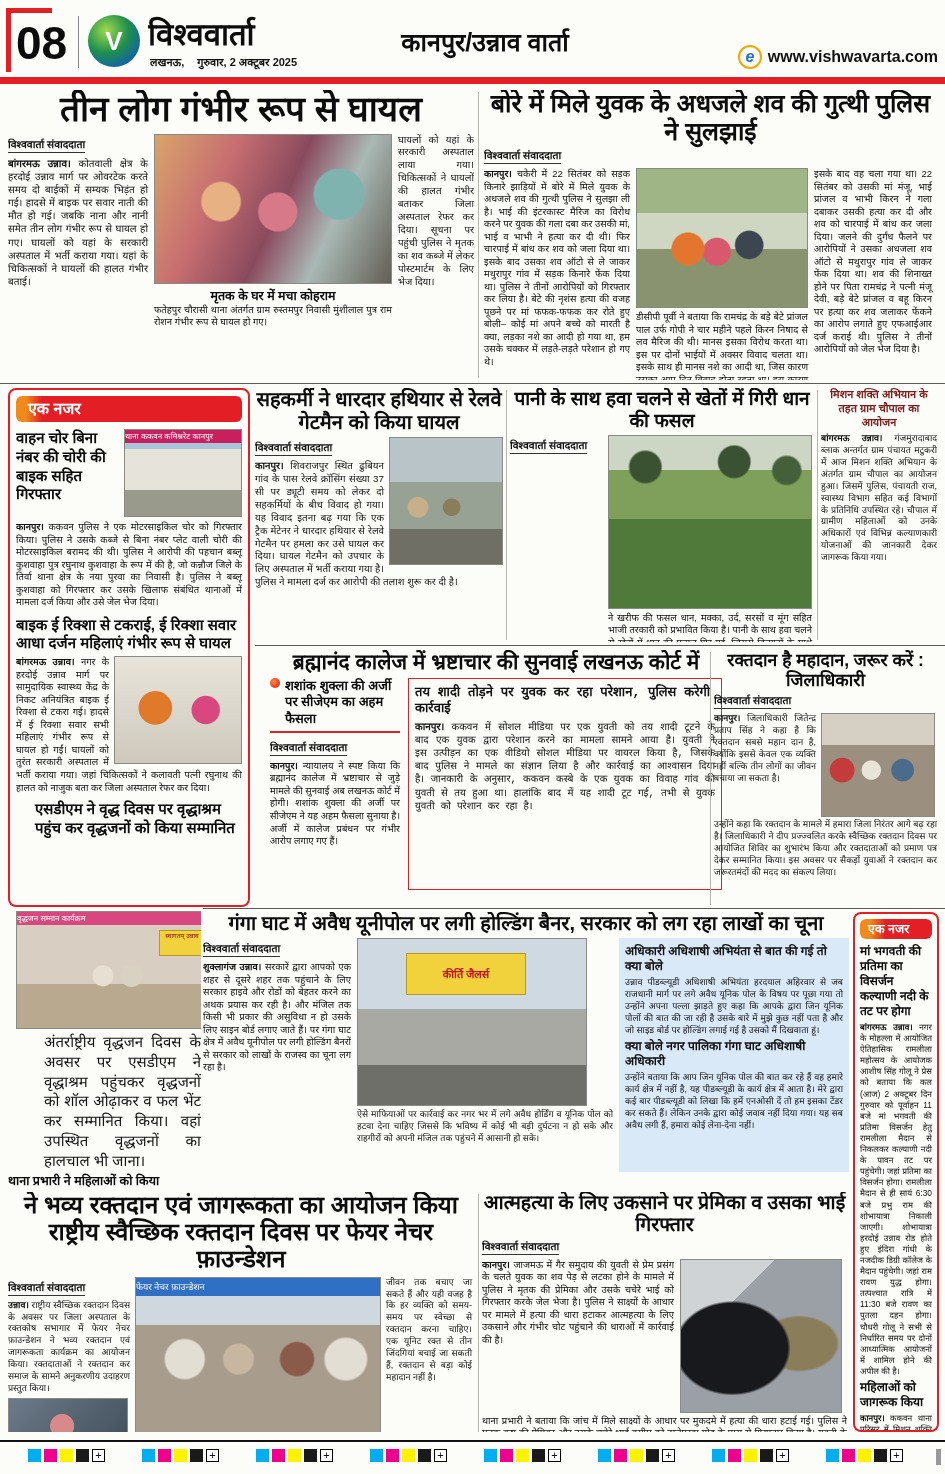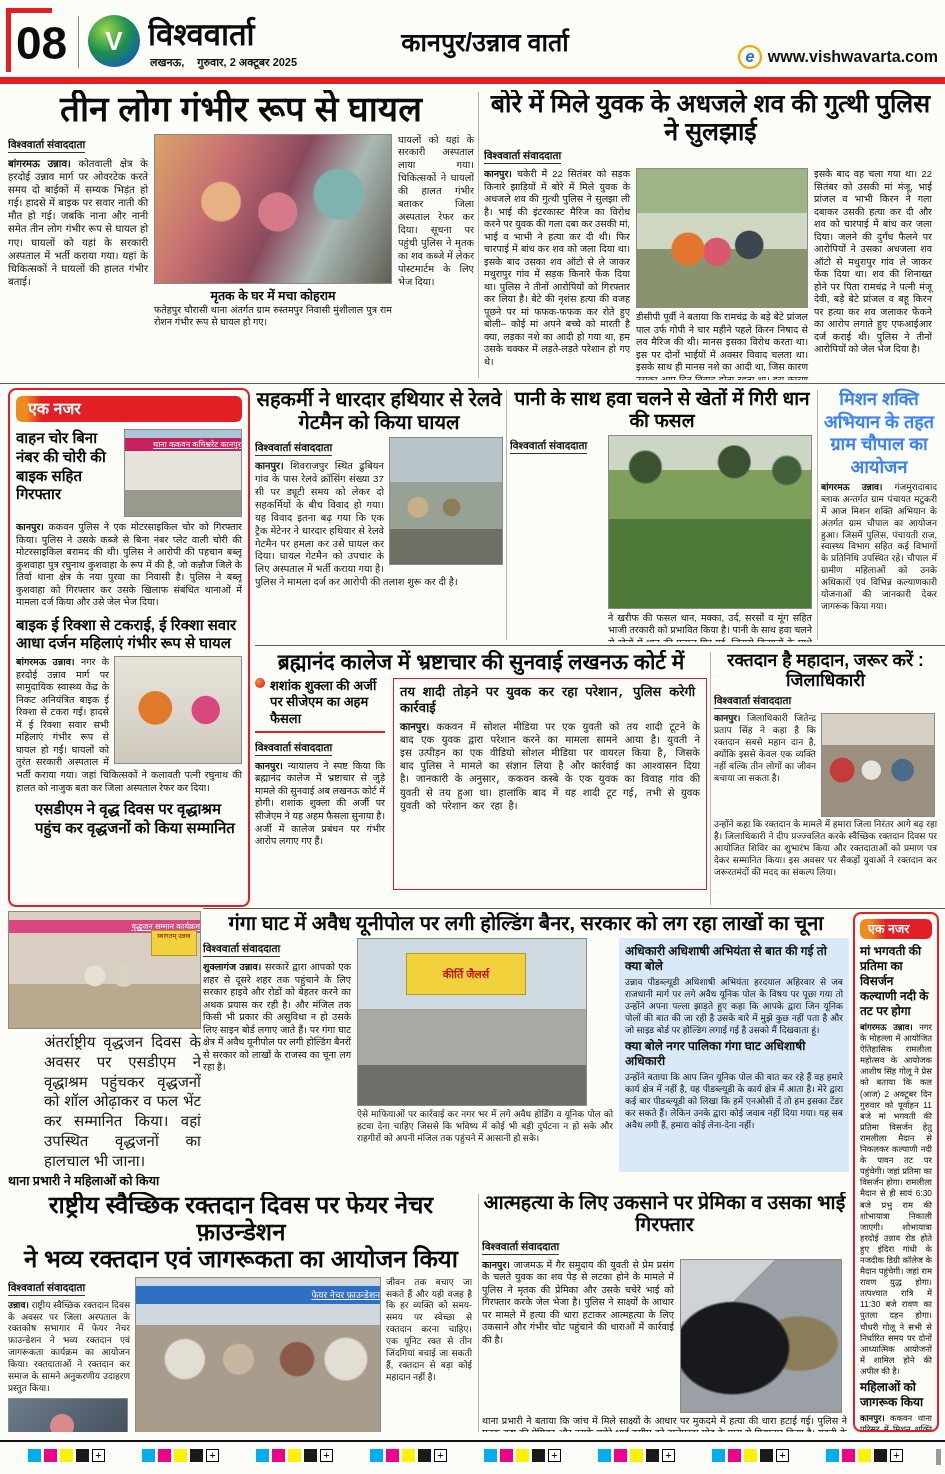--- a/index.html
+++ b/index.html
@@ -11,22 +11,22 @@
   .bt{font-size:10px;line-height:1.32;text-align:justify;margin:0 0 3px 0;}
   .dl{font-weight:bold;}
   .byline{font-weight:bold;font-size:10.5px;border-bottom:1px solid #333;display:inline-block;
           padding-bottom:1px;margin-bottom:4px;}
   .vrule{position:absolute;width:1px;background:#b5b5b0;}
   .hrule{position:absolute;height:1px;background:#5a5a55;}
   .redbox{border:2px solid #e31e24;border-radius:8px;}
   .eknazar{background:linear-gradient(90deg,#f08a1d 0px,#f08a1d 10px,#e31e24 26px);color:#fff;
            font-weight:bold;border-radius:6px;padding-left:12px;}
   .photo{position:relative;border:1px solid #8a8a85;}
-  .ph-band{position:absolute;left:0;right:0;top:8px;color:#fff;font-size:8px;text-align:right;
-           line-height:13px;height:13px;overflow:hidden;text-decoration:underline;}
+  .ph-band{position:absolute;left:0;right:0;top:0;color:#fff;font-size:8px;text-align:left;
+           line-height:13px;height:13px;overflow:hidden;}
   .flex{display:flex;}
   .kdot{display:inline-block;width:10px;height:10px;border-radius:50%;
         background:radial-gradient(circle at 35% 35%,#ff8a3c,#d31317);}
   .boxtitle{font-weight:bold;font-size:13px;line-height:1.25;margin:0 0 3px 0;}
   .sq{display:inline-block;width:13px;height:13px;margin-right:3px;vertical-align:top;}
   .sq.c{background:#00adee;} .sq.m{background:#ec008c;} .sq.y{background:#fff200;} .sq.k{background:#1a1a1a;}
   .sq.reg{background:#fff;border:1px solid #000;width:11px;height:11px;position:relative;
           font-size:11px;line-height:11px;text-align:center;}
   .sq.reg::before{content:"+";position:absolute;left:0;top:0;right:0;bottom:0;}
   
@@ -58,21 +58,21 @@
   .ph-men{background:
      radial-gradient(circle at 18% 55%,#c43b3b 0 11%,transparent 12%),
      radial-gradient(circle at 44% 55%,#e9e4da 0 11%,transparent 12%),
      radial-gradient(circle at 72% 55%,#4a6b8a 0 11%,transparent 12%),
      linear-gradient(180deg,#d6cfc4 0 30%,#9b8f80 30%);}
   .ph-street{background:
      linear-gradient(180deg,#cfd9e2 0 42%,#a9a9a4 42% 76%,#6f6f6a 76%);}
   .ph-event{background:
      radial-gradient(circle at 45% 55%,#e6e0d2 0 8%,transparent 9%),
      radial-gradient(circle at 60% 55%,#d9d2c2 0 8%,transparent 9%),
-     linear-gradient(180deg,#d8cfc2 0 62%,#b9a98f 62%);}
+     linear-gradient(180deg,#d8cfc2 0 62%,#b9a98f 62%); margin-left: 8px;}
   .ph-donate{background:
      radial-gradient(circle at 20% 52%,#e3ded4 0 9%,transparent 10%),
      radial-gradient(circle at 42% 52%,#c7b6a0 0 9%,transparent 10%),
      radial-gradient(circle at 66% 52%,#8a5a4a 0 9%,transparent 10%),
      radial-gradient(circle at 86% 52%,#e3ded4 0 9%,transparent 10%),
      linear-gradient(180deg,#cfd8de 0 30%,#a89c8c 30%);}
   .ph-bed{background:
      radial-gradient(circle at 45% 45%,#d88a8a 0 16%,transparent 17%),
      linear-gradient(135deg,#6c7b8a,#3f4b57);}
   .ph-burqa{background:
@@ -193,28 +193,28 @@
       </div>
       <div style="width:204px;">
         <div class="photo ph-field" style="width:202px;height:172px;"></div>
         <p class="bt" style="font-size:9.5px;margin-top:3px;">ने खरीफ की फसल धान, मक्का, उर्द, सरसों व मूंग सहित भाजी तरकारी को प्रभावित किया है। पानी के साथ हवा चलने से खेतों में धान की फसल गिर गई, जिससे किसानों के माथे पर चिंता की लकीरें खिंच गई हैं।</p>
       </div>
     </div>
   </div>
   <div class="vrule" style="left:817px;top:390px;height:250px;"></div>
 
   <div class="abs" style="left:821px;top:388px;width:116px;height:254px;">
-    <div class="hd center" style="font-size:18px;line-height:1.25;color:#3b82f6;">मिशन शक्ति अभियान के तहत ग्राम चौपाल का आयोजन</div>
+    <div class="hd center" style="font-size:11px;line-height:1.25;color:#7f1d1d;">मिशन शक्ति अभियान के तहत ग्राम चौपाल का आयोजन</div>
     <p class="bt" style="font-size:9px;margin-top:4px;"><b class="dl">बांगरमऊ उन्नाव।</b>
       <span>गंजमुरादाबाद ब्लाक अन्तर्गत ग्राम पंचायत मटुकरी में आज मिशन शक्ति अभियान के अंतर्गत ग्राम चौपाल का आयोजन हुआ। जिसमें पुलिस, पंचायती राज, स्वास्थ्य विभाग सहित कई विभागों के प्रतिनिधि उपस्थित रहे। चौपाल में ग्रामीण महिलाओं को उनके अधिकारों एवं विभिन्न कल्याणकारी योजनाओं की जानकारी देकर जागरूक किया गया।</span></p>
   </div>
 
   <div class="hrule" style="left:255px;top:645px;width:690px;"></div>
 
-  <div class="abs" style="left:255px;top:650px;width:452px;height:257px;">
+  <div class="abs" style="left:270px;top:650px;width:452px;height:257px;">
     <div class="hd center" style="font-size:21px;line-height:1.1;">ब्रह्मानंद कालेज में भ्रष्टाचार की सुनवाई लखनऊ कोर्ट में</div>
     <div class="flex" style="gap:8px;margin-top:5px;">
       <div style="width:130px;">
         <div style="display:flex;gap:5px;align-items:flex-start;">
           <span class="kdot"></span>
           <span class="hd" style="font-size:13px;line-height:1.25;flex:1;">शशांक शुक्ला की अर्जी पर सीजेएम का अहम फैसला</span>
         </div>
         <div style="height:2px;background:#e31e24;margin:4px 0;"></div>
         <span class="byline">विश्ववार्ता संवाददाता</span>
         <p class="bt" style="font-size:9.5px;"><b class="dl">कानपुर।</b>
@@ -271,22 +271,22 @@
     <div class="eknazar" style="height:20px;line-height:20px;font-size:12.5px;padding-left:8px;">एक नजर</div>
     <div class="hd" style="font-size:12px;line-height:1.25;margin-top:5px;">मां भगवती की प्रतिमा का विसर्जन कल्याणी नदी के तट पर होगा</div>
     <p class="bt" style="font-size:8.4px;margin-top:3px;"><b class="dl">बांगरमऊ उन्नाव।</b>
       <span>नगर के मोहल्ला में आयोजित ऐतिहासिक रामलीला महोत्सव के आयोजक आशीष सिंह गोलू ने प्रेस को बताया कि कल (आज) 2 अक्टूबर दिन गुरुवार को पूर्वाहन 11 बजे मां भगवती की प्रतिमा विसर्जन हेतु रामलीला मैदान से निकलकर कल्याणी नदी के पावन तट पर पहुंचेगी। जहां प्रतिमा का विसर्जन होगा। रामलीला मैदान से ही सायं 6:30 बजे प्रभु राम की शोभायात्रा निकाली जाएगी। शोभायात्रा हरदोई उन्नाव रोड होते हुए इंदिरा गांधी के नजदीक डिग्री कॉलेज के मैदान पहुंचेगी। जहां राम रावण युद्ध होगा। तत्पश्चात रात्रि में 11:30 बजे रावण का पुतला दहन होगा। चौधरी गोलू ने सभी से निर्धारित समय पर दोनों आध्यात्मिक आयोजनों में शामिल होने की अपील की है।</span></p>
     <div class="hd" style="font-size:12px;line-height:1.25;margin-top:2px;">महिलाओं को जागरूक किया</div>
     <p class="bt" style="font-size:8.4px;margin-top:3px;"><b class="dl">कानपुर।</b>
       <span>ककवन थाना परिसर में मिशन शक्ति अभियान के तहत महिला हेल्प डेस्क का शुभारंभ किया गया। बिल्हौर एसीपी अमरनाथ यादव ने फीता काटकर इसका उद्घाटन किया। इस अवसर पर सैकड़ों महिलाओं को सुरक्षा, सम्मान और स्वावलंबन के प्रति जागरूक किया गया। महिला पुलिस कर्मियों ने बताया कि मिशन शक्ति केवल सुरक्षा तक सीमित नहीं है, बल्कि यह समग्र सशक्तिकरण पर केंद्रित है।</span></p>
   </div>
 
   <div class="abs" style="left:8px;top:1192px;width:466px;height:240px;">
+    <div class="hd center" style="font-size:24px;line-height:1.12;">ने भव्य रक्तदान एवं जागरूकता का आयोजन किया</div>
     <div class="hd center" style="font-size:24px;line-height:1.12;">राष्ट्रीय स्वैच्छिक रक्तदान दिवस पर फेयर नेचर फ़ाउन्डेशन</div>
-    <div class="hd center" style="font-size:24px;line-height:1.12;">ने भव्य रक्तदान एवं जागरूकता का आयोजन किया</div>
     <div class="flex" style="gap:5px;margin-top:4px;">
       <div style="width:122px;">
         <span class="byline">विश्ववार्ता संवाददाता</span>
         <p class="bt" style="font-size:9px;"><b class="dl">उन्नाव।</b>
           <span>राष्ट्रीय स्वैच्छिक रक्तदान दिवस के अवसर पर जिला अस्पताल के रक्तकोष सभागार में फेयर नेचर फ़ाउन्डेशन ने भव्य रक्तदान एवं जागरूकता कार्यक्रम का आयोजन किया। रक्तदाताओं ने रक्तदान कर समाज के सामने अनुकरणीय उदाहरण प्रस्तुत किया।</span></p>
         <div class="photo ph-bed" style="width:118px;height:60px;"></div>
       </div>
       <div class="photo ph-donate" style="width:244px;height:156px;">
         <div class="ph-band" style="background:#2f6fc4;height:18px;line-height:18px;font-size:9px;">फेयर नेचर फ़ाउन्डेशन</div>
       </div>

